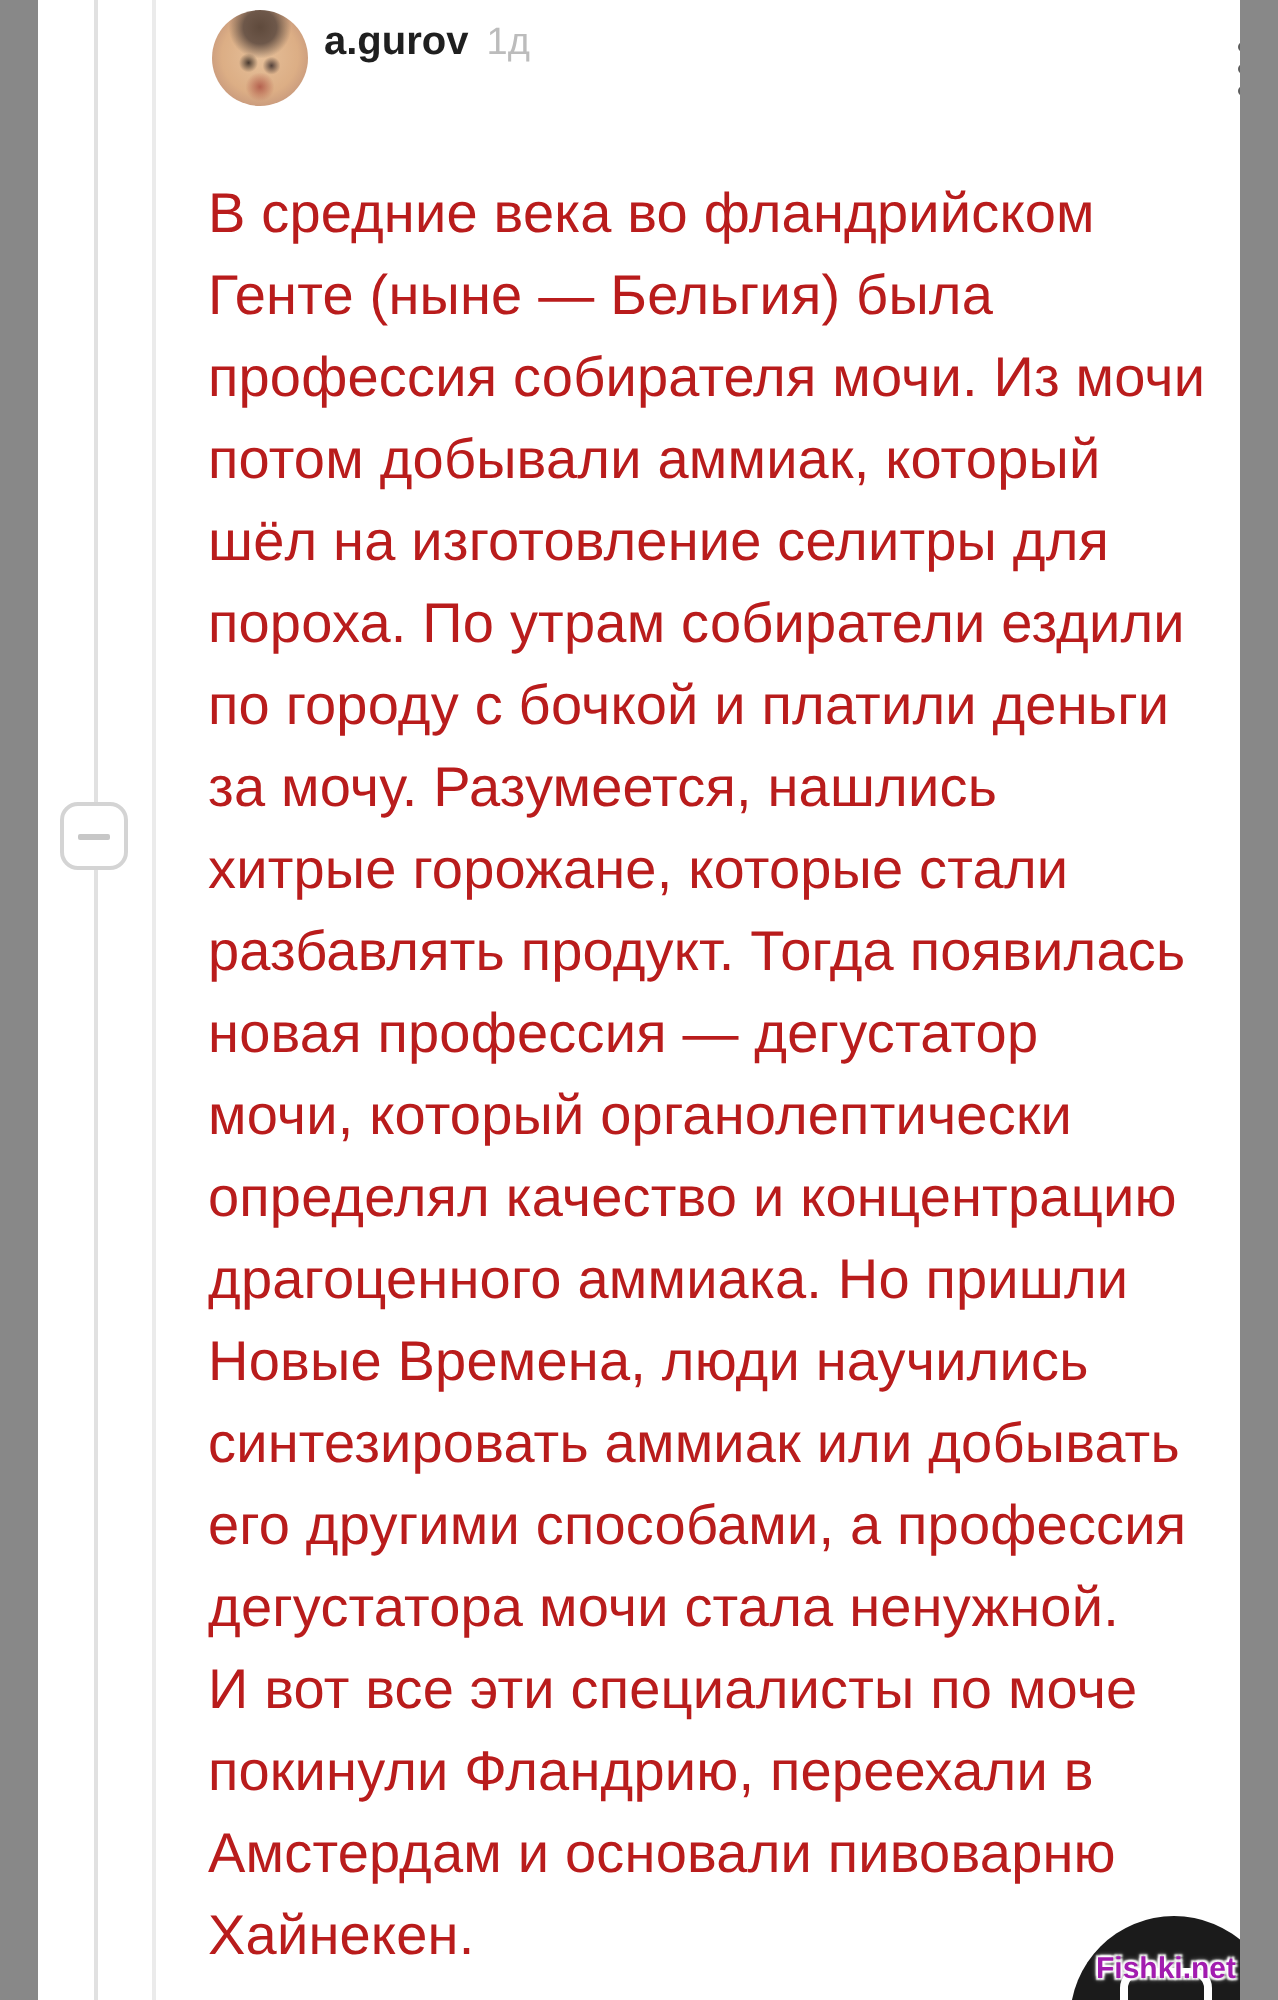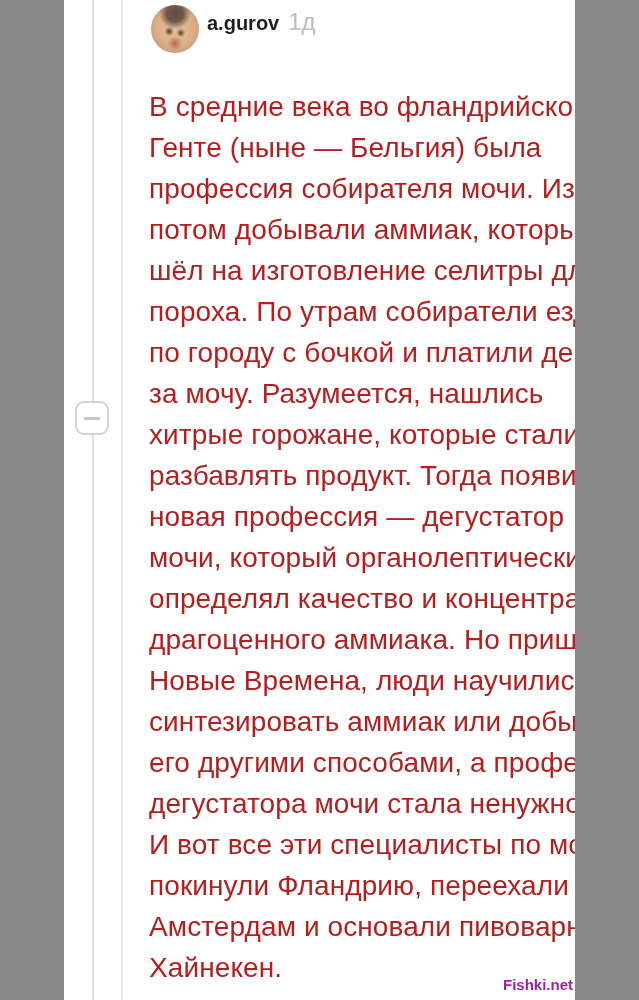--- a/index.html
+++ b/index.html
@@ -1,18 +1,18 @@
 <!DOCTYPE html>
 <html><head>
 <meta charset="utf-8">
 <style>
   html,body{margin:0;padding:0;background:#888;}
   .screen{
     position:relative;
-    width:511px;height:1000px;
+    width:601px;height:1000px;
     background:#ffffff;
     overflow:hidden;
     font-family:"Liberation Sans","DejaVu Sans",sans-serif;
     margin:0 auto;
   }
   
   .thread-line{position:absolute;top:0;bottom:0;width:2px;}
   .thread-line.outer{left:28px;background:#e1e1e1;}
   .thread-line.inner{left:57px;background:#ebebeb;}
   
@@ -32,21 +32,21 @@
     background:
       radial-gradient(circle at 50% 18%, #5f4a3c 0%, #6e584a 18%, rgba(110,88,74,0) 34%),
       radial-gradient(circle at 38% 55%, #4a3b30 0%, rgba(74,59,48,0) 12%),
       radial-gradient(circle at 62% 58%, #53413a 0%, rgba(83,65,58,0) 11%),
       radial-gradient(circle at 50% 80%, #b5624f 0%, rgba(181,98,79,0) 16%),
       radial-gradient(circle at 50% 48%, #e6c09a 0%, #dcae85 55%, #c2937a 82%, #a87f66 100%);
   }
   .header{position:absolute;left:143px;top:9px;}
   .header .row1{font-size:20px;line-height:25px;display:flex;align-items:baseline;}
   .username{font-weight:bold;color:#1f1f1f;cursor:pointer;}
-  .timestamp{color:#bcbcbc;margin-left:9px;font-size:24px;}
+  .timestamp{color:#bcbcbc;margin-left:9px;font-size:19px;}
   .header .row2{margin-top:4px;font-size:20px;line-height:25px;}
   .reply-prefix{color:#b8b8b8;}
   .reply-target{color:#9a9a9a;font-weight:bold;cursor:pointer;}
   
   .kebab-btn{
     position:absolute;left:588px;top:12px;width:28px;height:44px;
     display:flex;align-items:center;justify-content:center;cursor:pointer;
     background:transparent;border:none;
   }
   .kebab-icon{display:flex;flex-direction:column;gap:6px;}

